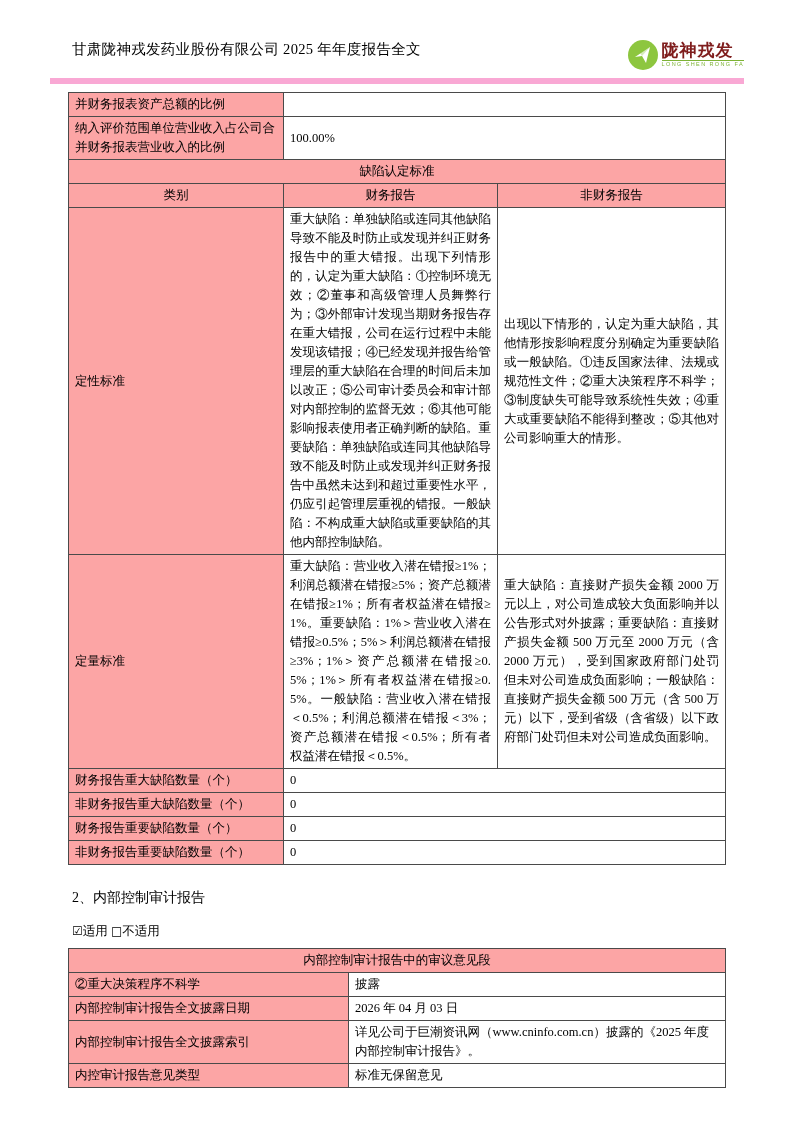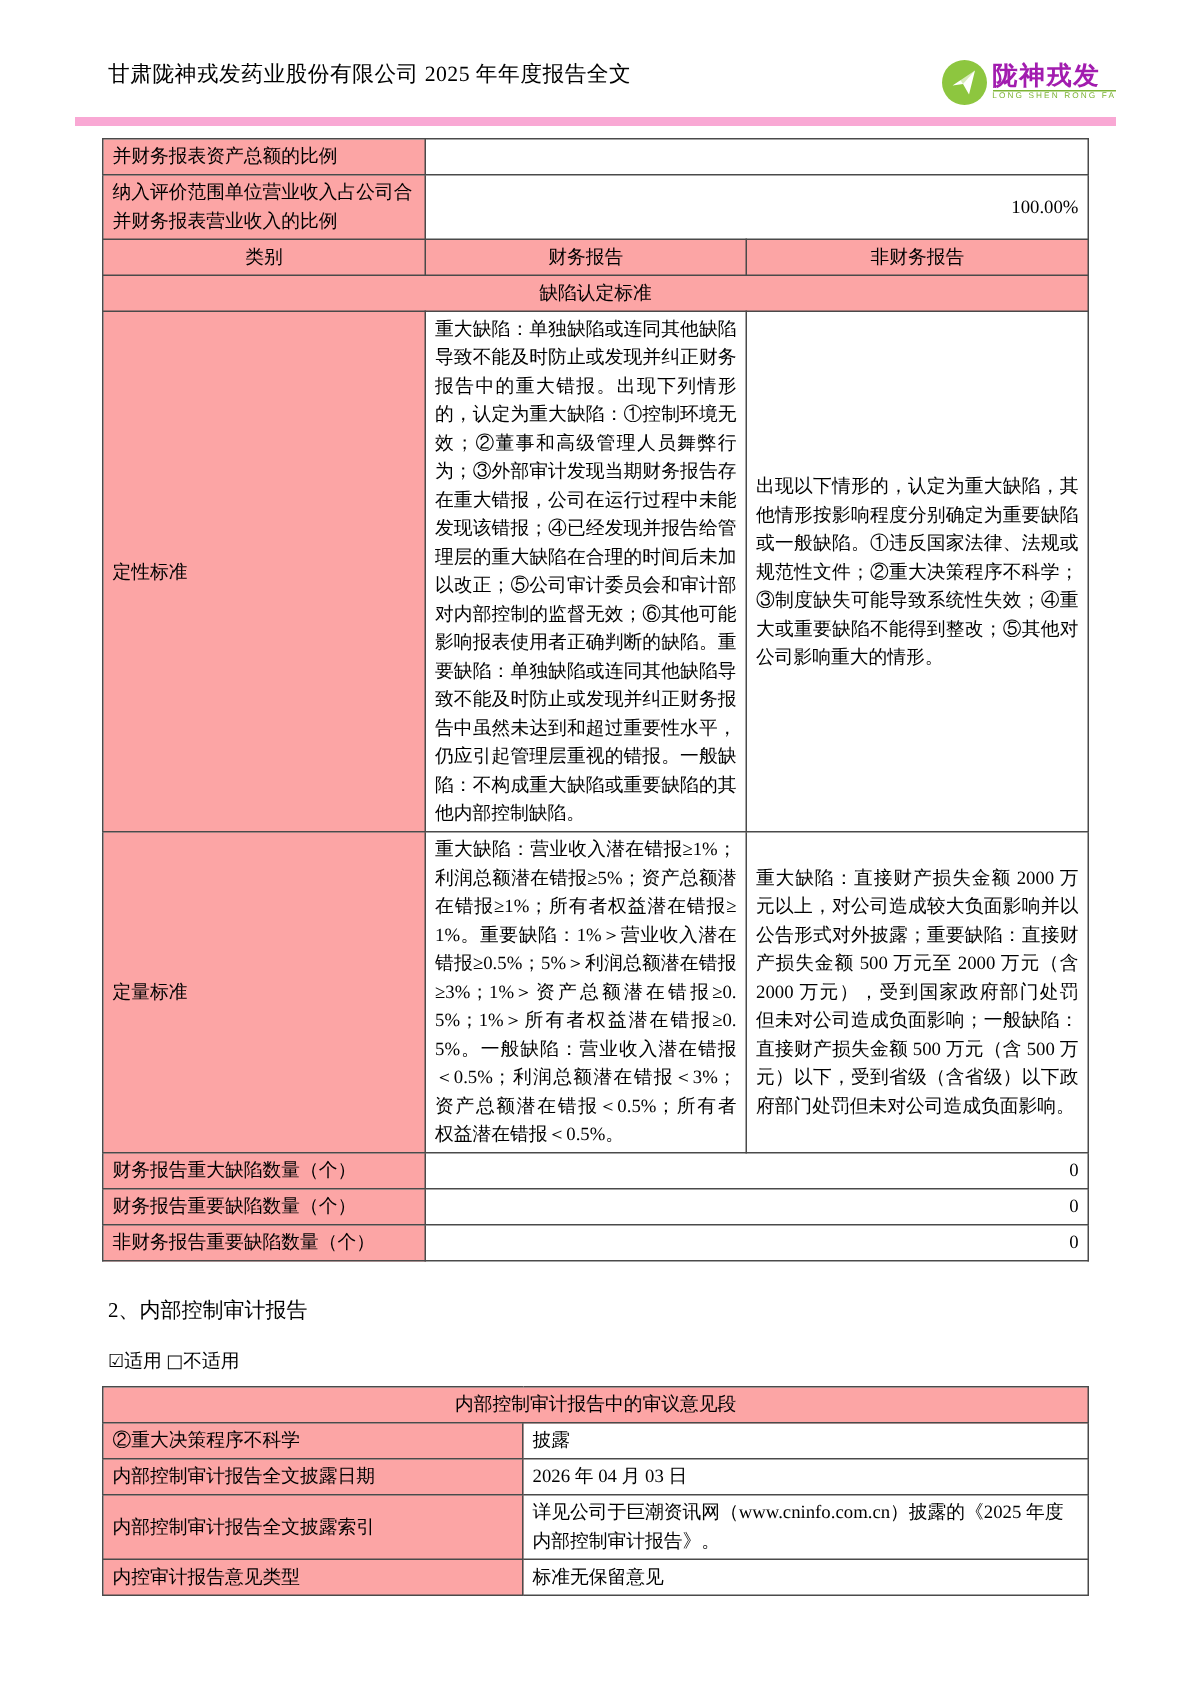--- a/index.html
+++ b/index.html
@@ -25,42 +25,42 @@
   .header-title {
     padding-left: 22px;
     font-size: 14.5px;
     letter-spacing: 0.3px;
   }
   .logo { display: flex; align-items: center; gap: 4px; padding-bottom: 4px; }
   .logo-circle { width: 30px; height: 30px; }
   .logo-text { display: flex; flex-direction: column; line-height: 1; }
   .logo-cn {
     font-family: "Liberation Sans", "DejaVu Sans", sans-serif;
-    font-weight: bold; font-size: 17px; color: #a21caf; letter-spacing: 1px;
+    font-weight: bold; font-size: 17px; color: #7f1d1d; letter-spacing: 1px;
   }
   .logo-en {
     font-family: "Liberation Sans", "DejaVu Sans", sans-serif;
     font-size: 5.5px; color: #7db335; letter-spacing: 1.4px;
     border-top: 1px solid #7db335; padding-top: 1px; margin-top: 1px;
   }
 
   
   .content { padding: 0 68px; }
   table { border-collapse: collapse; width: 657px; table-layout: fixed; }
   td {
     border: 1px solid #4a4a4a;
     font-size: 12.5px;
     line-height: 19px;
     padding: 2px 6px;
     vertical-align: middle;
     word-break: break-all;
   }
   .grey { background: #fca5a5; }
   .center { text-align: center; }
-  .right { text-align: right; }
+  .right { text-align: left; }
   .dense { text-align: justify; vertical-align: middle; }
   .h23 { height: 19px; }
   .h37 { height: 33px; }
 
   
   .section-title {
     margin: 24px 0 0 4px;
     font-size: 14px;
     font-weight: normal;
   }
@@ -98,39 +98,43 @@
       <tbody>
           <tr>
         <td class="grey h23">并财务报表资产总额的比例</td>
         <td class="right h23" colspan="2"></td>
       </tr>
       <tr>
         <td class="grey h37">纳入评价范围单位营业收入占公司合并财务报表营业收入的比例</td>
         <td class="right h37" colspan="2">100.00%</td>
       </tr>
       <tr>
+        <td class="grey center h23" colspan="3">缺陷认定标准</td>
+      </tr>
+      <tr>
         <td class="grey center h23">类别</td>
         <td class="grey center h23">财务报告</td>
         <td class="grey center h23">非财务报告</td>
-      </tr>
-      <tr>
-        <td class="grey center h23" colspan="3">缺陷认定标准</td>
       </tr>
       <tr>
         <td class="grey">定性标准</td>
         <td class="dense">重大缺陷：单独缺陷或连同其他缺陷导致不能及时防止或发现并纠正财务报告中的重大错报。出现下列情形的，认定为重大缺陷：①控制环境无效；②董事和高级管理人员舞弊行为；③外部审计发现当期财务报告存在重大错报，公司在运行过程中未能发现该错报；④已经发现并报告给管理层的重大缺陷在合理的时间后未加以改正；⑤公司审计委员会和审计部对内部控制的监督无效；⑥其他可能影响报表使用者正确判断的缺陷。重要缺陷：单独缺陷或连同其他缺陷导致不能及时防止或发现并纠正财务报告中虽然未达到和超过重要性水平，仍应引起管理层重视的错报。一般缺陷：不构成重大缺陷或重要缺陷的其他内部控制缺陷。</td>
         <td class="dense">出现以下情形的，认定为重大缺陷，其他情形按影响程度分别确定为重要缺陷或一般缺陷。①违反国家法律、法规或规范性文件；②重大决策程序不科学；③制度缺失可能导致系统性失效；④重大或重要缺陷不能得到整改；⑤其他对公司影响重大的情形。</td>
       </tr>
       <tr>
         <td class="grey">定量标准</td>
         <td class="dense">重大缺陷：营业收入潜在错报≥1%；利润总额潜在错报≥5%；资产总额潜在错报≥1%；所有者权益潜在错报≥1%。重要缺陷：1%＞营业收入潜在错报≥0.5%；5%＞利润总额潜在错报≥3%；1%＞资产总额潜在错报≥0.5%；1%＞所有者权益潜在错报≥0.5%。一般缺陷：营业收入潜在错报＜0.5%；利润总额潜在错报＜3%；资产总额潜在错报＜0.5%；所有者权益潜在错报＜0.5%。</td>
         <td class="dense">重大缺陷：直接财产损失金额 2000 万元以上，对公司造成较大负面影响并以公告形式对外披露；重要缺陷：直接财产损失金额 500 万元至 2000 万元（含 2000 万元），受到国家政府部门处罚但未对公司造成负面影响；一般缺陷：直接财产损失金额 500 万元（含 500 万元）以下，受到省级（含省级）以下政府部门处罚但未对公司造成负面影响。</td>
       </tr>
       <tr>
         <td class="grey h23">财务报告重大缺陷数量（个）</td>
+        <td class="right h23" colspan="2">0</td>
+      </tr>
+      <tr>
+        <td class="grey h23">非财务报告重大缺陷数量（个）</td>
         <td class="right h23" colspan="2">0</td>
       </tr>
       <tr>
         <td class="grey h23">财务报告重要缺陷数量（个）</td>
         <td class="right h23" colspan="2">0</td>
       </tr>
       <tr>
         <td class="grey h23">非财务报告重要缺陷数量（个）</td>
         <td class="right h23" colspan="2">0</td>
       </tr>

